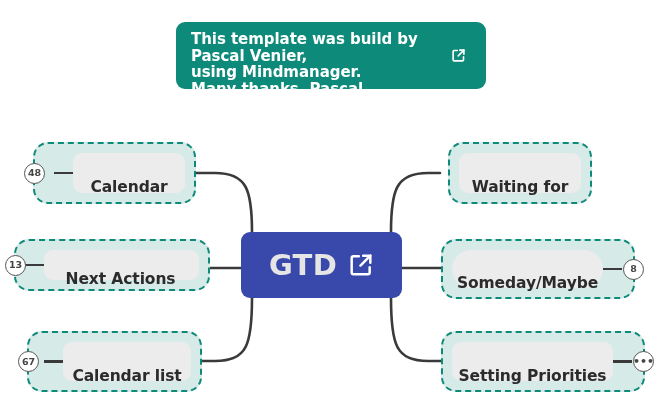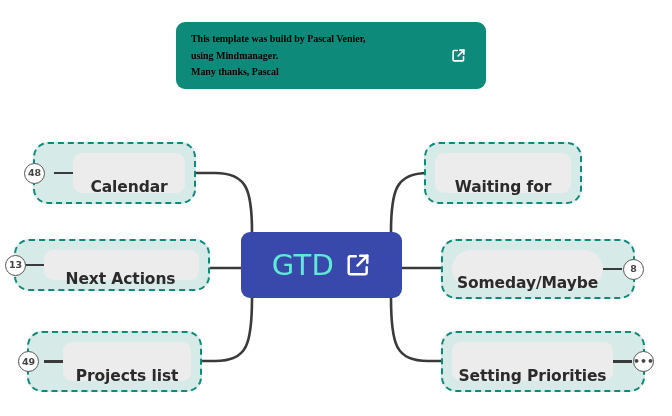--- a/index.html
+++ b/index.html
@@ -41,27 +41,26 @@
     height: 67px;
     background: #0e8a7a;
     border-radius: 9px;
     box-sizing: border-box;
     padding: 9px 14px 9px 15px;
     display: flex;
     align-items: flex-start;
     justify-content: space-between;
   }
   .banner-text {
-    color: #000000;
-    font-size: 10px;
+    color: #ffffff;
+    font-size: 15px;
     font-weight: bold;
     line-height: 16.5px;
     letter-spacing: -0.05px;
     white-space: pre-line;
-    font-family: Liberation Serif, serif;
   }
   .banner-icon {
     margin-top: 17px;
     margin-right: 6px;
     flex: 0 0 auto;
     line-height: 0;
   }
 
   
   .center-node {
@@ -71,23 +70,23 @@
     width: 161px;
     height: 66px;
     background: #3949ab;
     border-radius: 9px;
     display: flex;
     align-items: center;
     justify-content: center;
     gap: 11px;
   }
   .center-label {
-    color: #5eead4;
+    color: #e5e5e5;
     font-size: 29px;
-    font-weight: normal;
+    font-weight: bold;
     letter-spacing: 0.3px;
   }
   .center-icon { line-height: 0; display: block; }
 
   
   .node {
     position: absolute;
     box-sizing: border-box;
     border: 2.5px dashed #0e8a7a;
     background: #d6ebe8;
@@ -118,21 +117,21 @@
 
   .n-calendar      { left: 33px;  top: 142px; width: 163px; height: 62px; }
   .n-calendar .node-inner  { left: 38px; right: 9px; }
 
   .n-nextactions   { left: 14px;  top: 239px; width: 196px; height: 52px; }
   .n-nextactions .node-inner { left: 28px; right: 9px; padding-left: 12px; }
 
   .n-projects      { left: 27px;  top: 331px; width: 175px; height: 61px; }
   .n-projects .node-inner  { left: 34px; right: 9px; }
 
-  .n-waiting       { left: 424px; top: 142px; width: 158px; height: 62px; }
+  .n-waiting       { left: 448px; top: 142px; width: 144px; height: 62px; }
   .n-waiting .node-inner   { left: 9px; right: 9px; }
 
   .n-someday       { left: 441px; top: 239px; width: 194px; height: 60px; }
   .n-someday .node-inner   { left: 9px; right: 30px; border-radius: 19px; }
 
   .n-priorities    { left: 441px; top: 331px; width: 204px; height: 61px; }
   .n-priorities .node-inner{ left: 9px; right: 30px; }
 
   
   .badge {
@@ -236,25 +235,25 @@
       <span class="badge-text">13</span>
     </div>
     <div class="badge-stub stub-left"></div>
     <div class="node-inner">
       <span class="node-label">Next Actions</span>
     </div>
   </div>
 
   <div class="node n-projects">
     <div class="badge badge-left">
-      <span class="badge-text">49</span>
+      <span class="badge-text">67</span>
     </div>
     <div class="badge-stub stub-left"></div>
     <div class="node-inner">
-      <span class="node-label">Projects list</span>
+      <span class="node-label">Calendar list</span>
     </div>
   </div>
 
   <div class="node n-waiting">
     <div class="node-inner">
       <span class="node-label">Waiting for</span>
     </div>
   </div>
 
   <div class="node n-someday">

